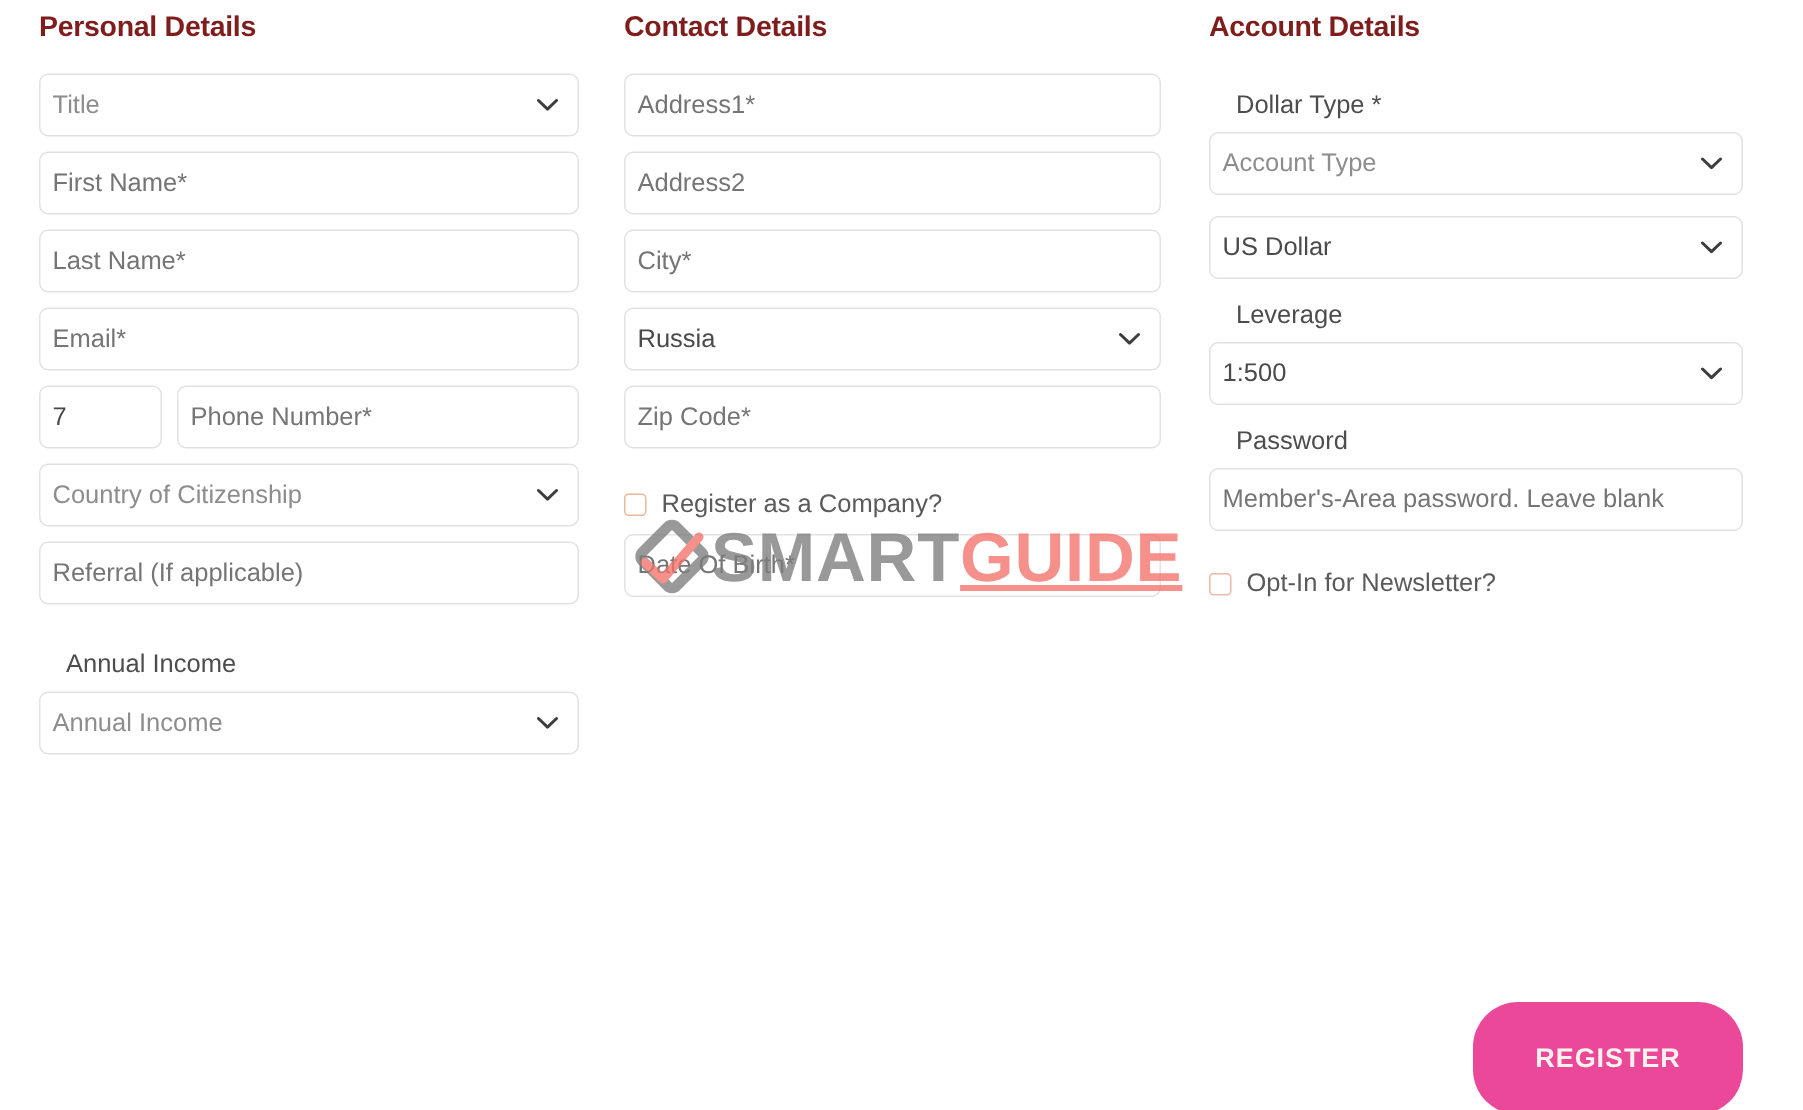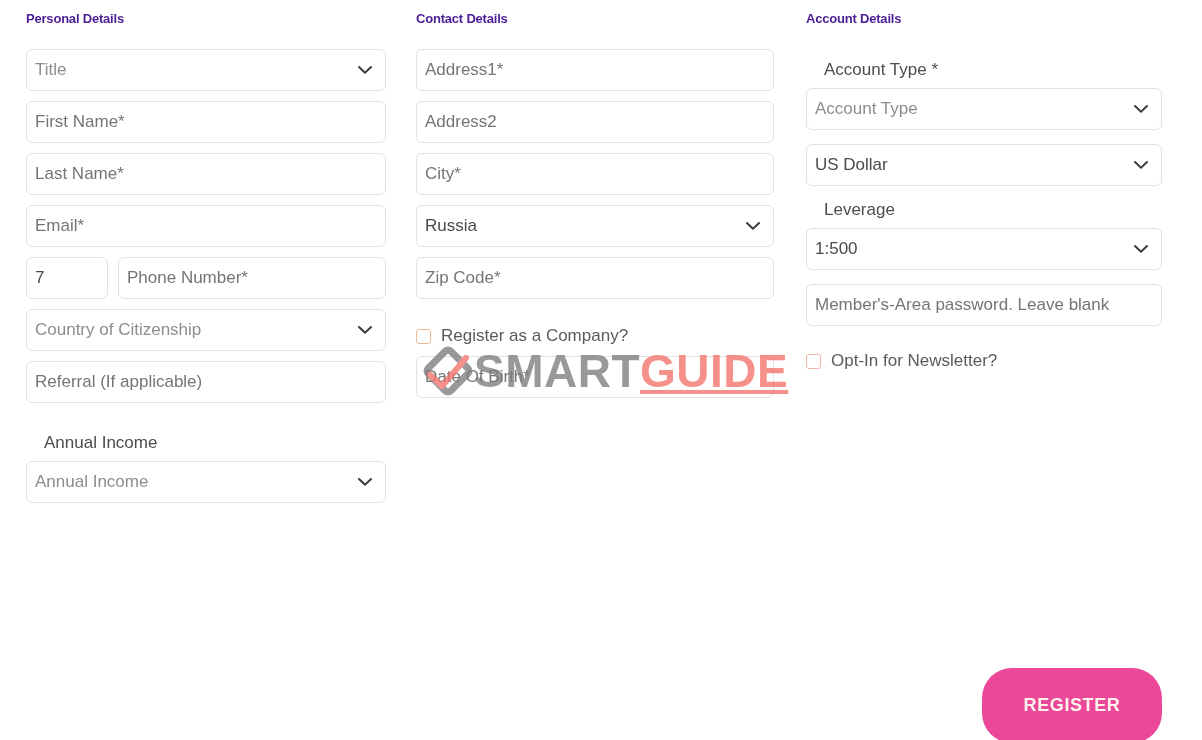--- a/index.html
+++ b/index.html
@@ -25,23 +25,23 @@
   
   .col {
     position: absolute;
     top: 0;
   }
   .col-personal { left: 26px;  width: 360px; }
   .col-contact  { left: 416px; width: 358px; }
   .col-account  { left: 806px; width: 356px; }
 
   .col-title {
-    font-size: 13px;
+    font-size: 19px;
     font-weight: bold;
-    color: #4c1d95;
+    color: #7f1d1d;
     letter-spacing: -0.2px;
     margin: 0;
     padding: 8px 0 0 0;
     line-height: 22px;
     white-space: nowrap;
   }
 
   
   .field {
     box-sizing: border-box;
@@ -277,21 +277,21 @@
       <input class="field" type="text" placeholder="Date Of Birth*" style="">
     </div>
   </div>
 
   <div class="col col-account">
     <h2 class="col-title">Account Details</h2>
 
     <div style="height:30px"></div>
 
     <div class="acct-block">
-      <div class="stack-label">Account Type *</div>
+      <div class="stack-label">Dollar Type *</div>
       <div class="field-wrap">
         <div class="field">Account Type</div>
         <span class="select-arrow">
           <svg viewBox="0 0 14 9" width="14" height="9">
               <path d="M1 1.5 L7 7.2 L13 1.5" fill="none" stroke="#3d3d3d" stroke-width="2" stroke-linecap="round" stroke-linejoin="round"></path>
             </svg>
         </span>
       </div>
     </div>
 
@@ -312,20 +312,21 @@
         <div class="field filled">1:500</div>
         <span class="select-arrow">
           <svg viewBox="0 0 14 9" width="14" height="9">
               <path d="M1 1.5 L7 7.2 L13 1.5" fill="none" stroke="#3d3d3d" stroke-width="2" stroke-linecap="round" stroke-linejoin="round"></path>
             </svg>
         </span>
       </div>
     </div>
 
     <div class="acct-block">
+      <div class="stack-label">Password</div>
       <div class="field-wrap">
         <input class="field" type="text" placeholder="Member's-Area password. Leave blank" style="">
       </div>
     </div>
 
     <div style="height:10px"></div>
 
     <div class="check-row">
       <span class="cbox pinkish"></span>
       <span class="check-label">Opt-In for Newsletter?</span>

